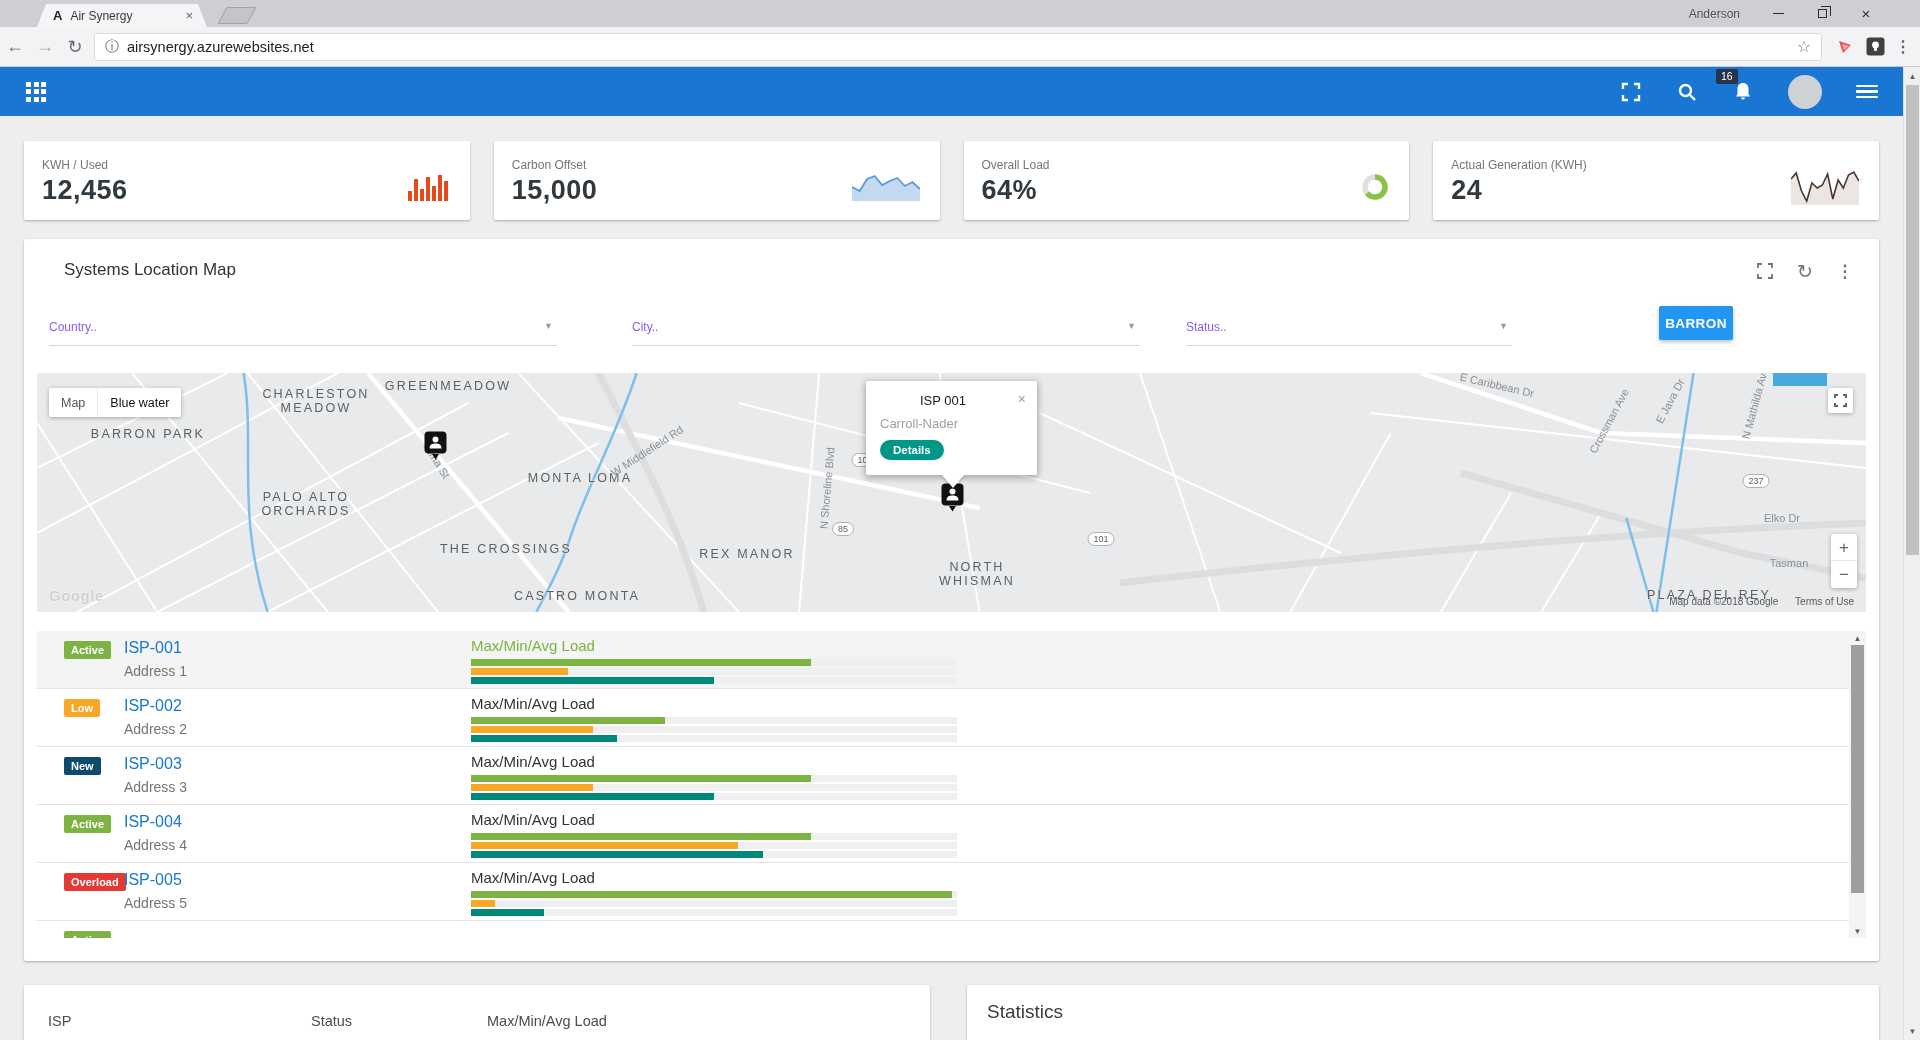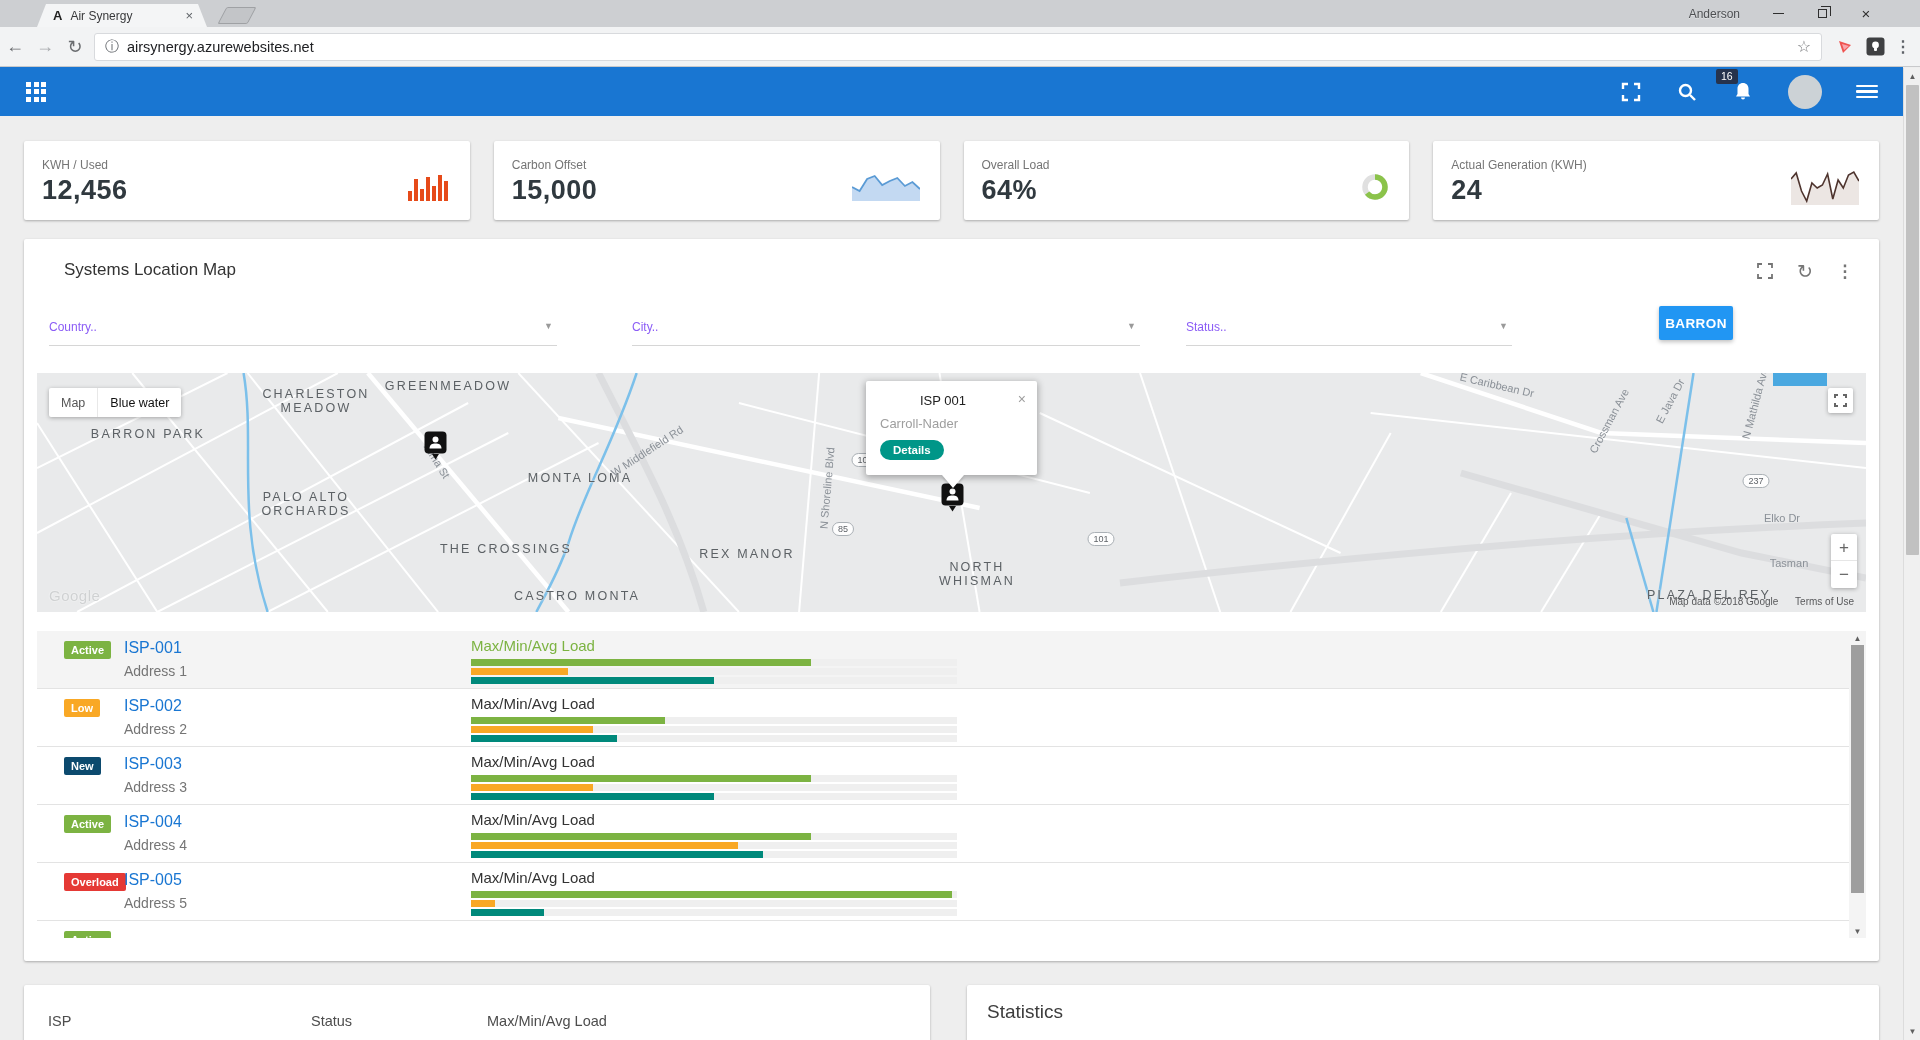--- a/index.html
+++ b/index.html
@@ -99,21 +99,21 @@
   .maptype .mt-btn { height:29px; display:flex; align-items:center; justify-content:center; font-size:12.5px; padding:0 12px; }
   .mt-map { color:#565656; border-right:1px solid #e8e8e8; }
   .mt-blue { color:#111; font-weight:500; }
   .map-fs-btn { position:absolute; right:13px; top:15px; width:25px; height:25px; background:#fff; border-radius:2px;
                 box-shadow:0 1px 4px rgba(0,0,0,.3); display:flex; align-items:center; justify-content:center; z-index:5; }
   .zoom-ctrl { position:absolute; right:9px; top:161px; width:26px; background:#fff; border-radius:2px;
                box-shadow:0 1px 4px rgba(0,0,0,.3); z-index:5; text-align:center; }
   .zoom-ctrl .z-btn { height:27px; line-height:27px; font-size:17px; color:#666; }
   .zoom-ctrl .z-btn:first-child { border-bottom:1px solid #e6e6e6; }
   .blue-strip { position:absolute; right:39px; top:0; width:54px; height:13px; background:#4aa8e0; z-index:4; }
-  .gmap-logo { position:absolute; left:12px; bottom:8px; font-size:15px; font-weight:normal; color:#cfd1d2;
+  .gmap-logo { position:absolute; left:12px; bottom:8px; font-size:15px; font-weight:bold; color:#cfd1d2;
                letter-spacing:.5px; z-index:5; text-shadow:0 0 2px #fff; }
   .map-attrib { position:absolute; right:12px; bottom:5px; font-size:10px; color:#58595b; z-index:5; }
   .map-attrib span { margin-left:14px; }
 
   .infowin { position:absolute; left:829px; top:8px; width:171px; height:94px; background:#fff; border-radius:2px;
              box-shadow:0 2px 7px 1px rgba(0,0,0,.3); z-index:6; padding:12px 14px; }
   .infowin:after { content:""; position:absolute; left:76px; top:94px; border:11px solid transparent;
                    border-top:13px solid #fff; border-bottom:none; filter:drop-shadow(0 2px 1px rgba(0,0,0,.18)); }
   .iw-title { font-size:13px; color:#212121;margin-left:40px; }
   .iw-close { position:absolute; right:11px; top:10px; font-size:14px; color:#9e9e9e; }

